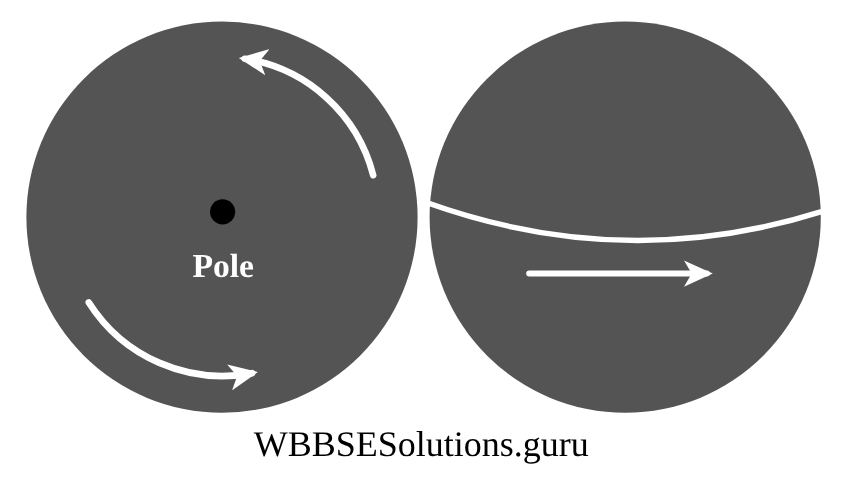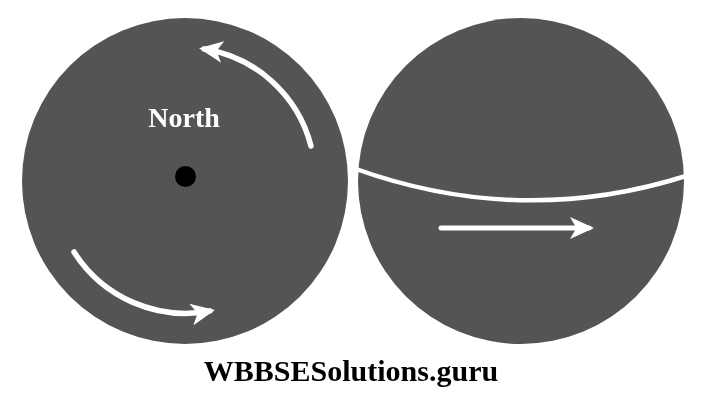--- a/index.html
+++ b/index.html
@@ -56,21 +56,21 @@
     line-height: 1;
   }
   .label.north   { left: 184px; top: 118px; font-size: 28px; }
   .label.pole    { left: 186px; top: 223px; font-size: 28px; }
   .label.equator { left: 520px; top: 176px; font-size: 27px; }
   .watermark {
     position: absolute;
     left: 351px; top: 371px;
     transform: translate(-50%, -50%);
     color: var(--color-watermark_text, #000000);
-    font-weight: 700;
+    font-weight: 400;
     font-size: 30px;
     white-space: nowrap;
     line-height: 1;
   }
 </style>
 </head>
 <body>
 
 <div class="canvas">
 
@@ -85,17 +85,17 @@
       </marker>
     </defs>
     <path class="stroke-line rotation-arc" marker-end="url(#head)" d="M 311 146 A 131 131 0 0 0 204 49"></path>
     <path class="stroke-line rotation-arc" marker-end="url(#head)" d="M 74 252 A 132 132 0 0 0 210 311"></path>
     <path class="stroke-line equator-line" d="M 356 169 Q 521 228 686 176"></path>
     <path class="stroke-line straight-arrow" marker-end="url(#head)" d="M 441 228 L 589 228"></path>
   </svg>
 
   <div class="dot"></div>
 
-  <div class="label north">North</div>
+  <div class="label pole">Pole</div>
 
   <div class="watermark">WBBSESolutions.guru</div>
 
 </div>
 
 </body></html>

